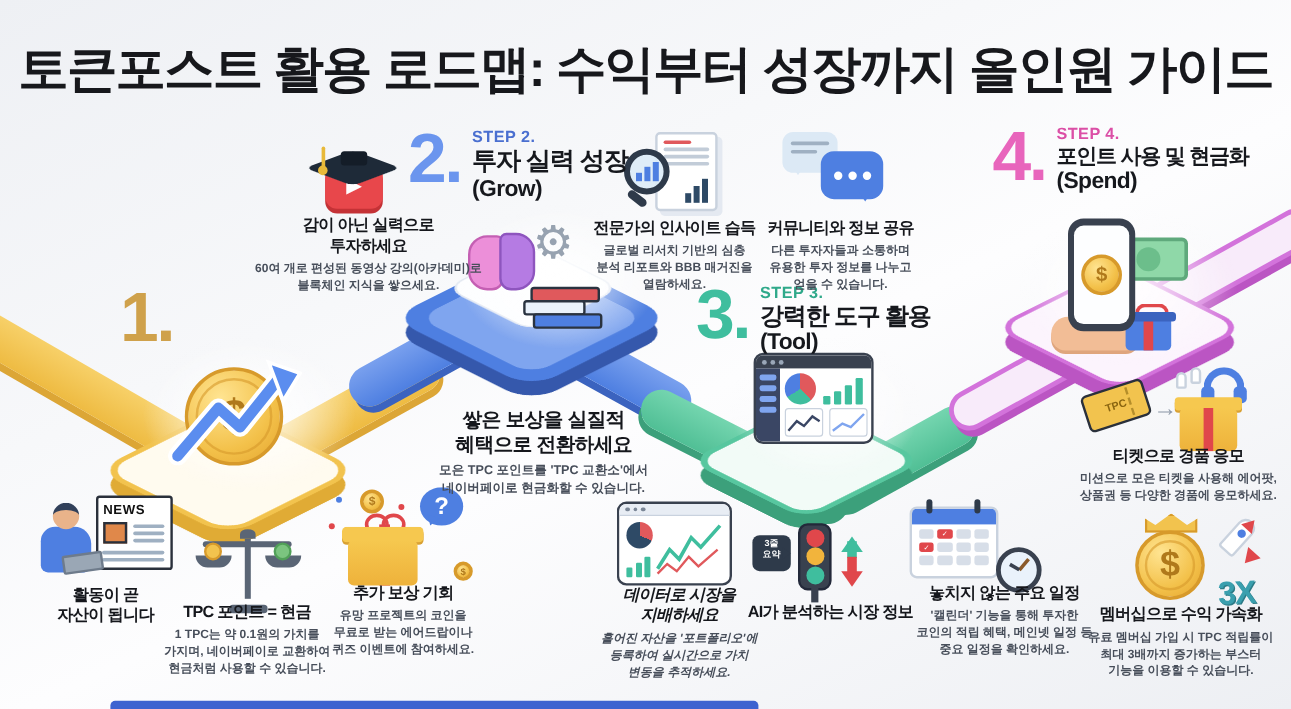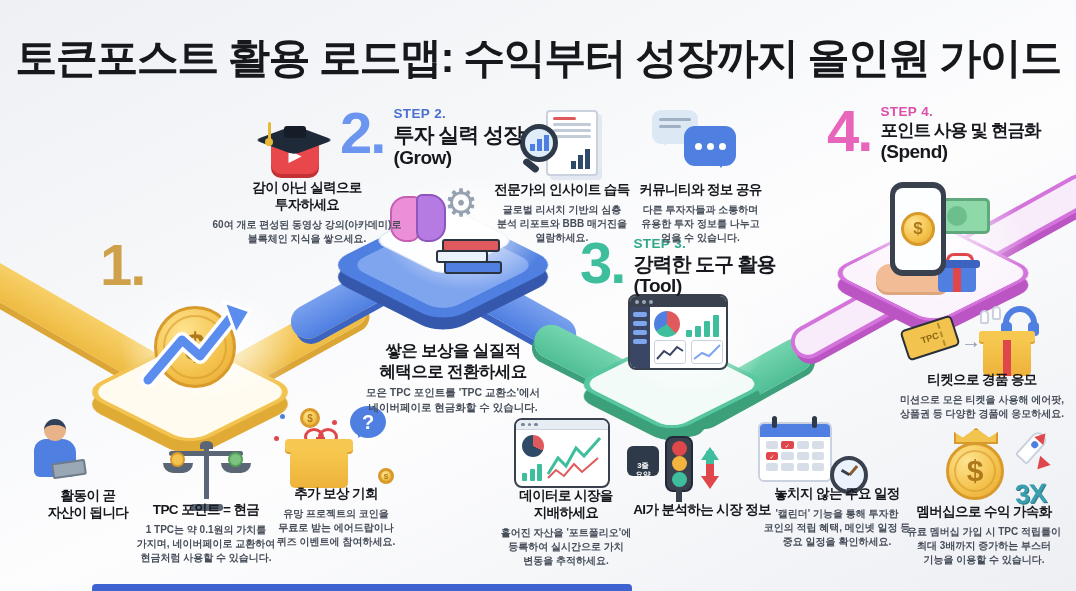--- a/index.html
+++ b/index.html
@@ -64,22 +64,22 @@
   .ftitle { font-size:13.5px; font-weight:800; color:#15171c; letter-spacing:-.6px; line-height:1.25; white-space:pre-line; }
   .fdesc  { font-size:10px; color:#474e5a; line-height:1.4; margin-top:4px; white-space:pre-line; font-weight:600; }
   .f0 { left:212px; top:180px; width:190px; }
   .f1 { left:478px; top:182px; width:168px; }
   .f2 { left:618px; top:182px; width:165px; }
   .fc { left:348px; top:340px; width:210px; }
   .fc .ftitle { font-size:16.5px; } .fc .fdesc { font-size:10.5px; }
   .f3 { left:12px;  top:488px; width:152px; }
   .f4 { left:132px; top:502px; width:148px; }
   .f5 { left:262px; top:486px; width:148px; }
-  .f6 { left:492px; top:488px; width:148px; }
-  .f7 { left:613px; top:502px; width:158px;text-align:right; }
+  .f6 { left:492px; top:488px; width:148px;font-style:italic; }
+  .f7 { left:613px; top:502px; width:158px; }
   .f8 { left:752px; top:486px; width:170px; }
   .f9 { left:896px; top:372px; width:172px; }
   .f10{ left:896px; top:504px; width:176px; }
   
   .icn { position:absolute; z-index:6; }
   .coin { border-radius:50%; background:radial-gradient(circle at 35% 30%,#FFE491,#F3C14A 60%,#E5A52F); border:3px solid #D79A2B;
           display:flex; align-items:center; justify-content:center; font-weight:800; color:#B0791B; }
   
   .i-coin-trend { left:140px; top:294px; width:112px; height:102px; }
   .i-coin-trend .coin { position:absolute; left:14px; top:12px; width:82px; height:82px; font-size:38px; }
@@ -197,21 +197,21 @@
   .cw-top { height:10px; background:#E8EDF4; display:flex; align-items:center; gap:3px; padding-left:5px; border-bottom:1px solid #C9D2DE; }
   .cw-top i { width:3.5px; height:3.5px; border-radius:50%; background:#7a8696; }
   .cw-pie { position:absolute; left:6px; top:15px; width:22px; height:22px; border-radius:50%;
             background:conic-gradient(#E0595C 0 32%, #2E4A66 32% 100%); }
   .cw-bars { position:absolute; left:6px; bottom:5px; display:flex; align-items:flex-end; gap:2.5px; height:18px; }
   .cw-bars i { display:block; width:5px; background:#3FBE9E; border-radius:1px; }
   .cw-graph { position:absolute; right:4px; top:14px; }
   
   .i-traffic { left:627px; top:436px; width:102px; height:72px; }
   .tbub { position:absolute; left:0; top:10px; width:32px; height:30px; background:#2E3A4A; border-radius:6px;
-          color:#fff; font-size:7.5px; font-weight:700; line-height:1.25; text-align:center; padding-top:15px; white-space:pre-line; }
+          color:#fff; font-size:7.5px; font-weight:700; line-height:1.25; text-align:center; padding-top:2px; white-space:pre-line; }
   .tbub::after { content:""; position:absolute; right:-5px; top:10px; border:5px solid transparent; border-left:7px solid #2E3A4A; }
   .tlight { position:absolute; left:38px; top:0; width:28px; height:56px; background:#39414F; border:2px solid #23293a; border-radius:8px;
             display:flex; flex-direction:column; align-items:center; justify-content:space-around; padding:3px 0; }
   .tlight i { width:15px; height:15px; border-radius:50%; }
   .tl-r { background:#E0474B; } .tl-y { background:#F2B43C; } .tl-g { background:#3FBE9E; }
   .tlight::after { content:""; position:absolute; left:50%; bottom:-12px; width:6px; height:12px; margin-left:-3px; background:#39414F; }
   .tarr { position:absolute; width:0; height:0; }
   .tarr-up   { left:74px; top:2px;  border:9px solid transparent; border-bottom:13px solid #3FBE9E; }
   .tarr-upst { position:absolute; left:79px; top:15px; width:8px; height:14px; background:#3FBE9E; }
   .tarr-dn   { left:74px; top:40px; border:9px solid transparent; border-top:13px solid #E0474B; }
@@ -446,20 +446,31 @@
 열람하세요.</div>
   </div>
   <div class="feat f2">
     <div class="ftitle">커뮤니티와 정보 공유</div>
     <div class="fdesc">다른 투자자들과 소통하며
 유용한 투자 정보를 나누고
 얻을 수 있습니다.</div>
   </div>
 
   <div class="icn i-news">
+    <div class="paper">
+      <div class="news-word">NEWS</div>
+      <div class="photo"></div>
+      <div class="plines">
+        <i style="top:22px; width:26px"></i>
+          <i style="top:28px; width:26px"></i>
+          <i style="top:34px; width:26px"></i>
+        <i style="top:44px; width:52px"></i>
+          <i style="top:50px; width:52px"></i>
+      </div>
+    </div>
     <div class="person-body"></div>
     <div class="person-head"></div>
     <div class="laptop"></div>
   </div>
 
   <div class="icn i-scale">
     <div class="beam"></div>
     <div class="pole"></div>
     <div class="base"></div>
     <div class="pan panL">

